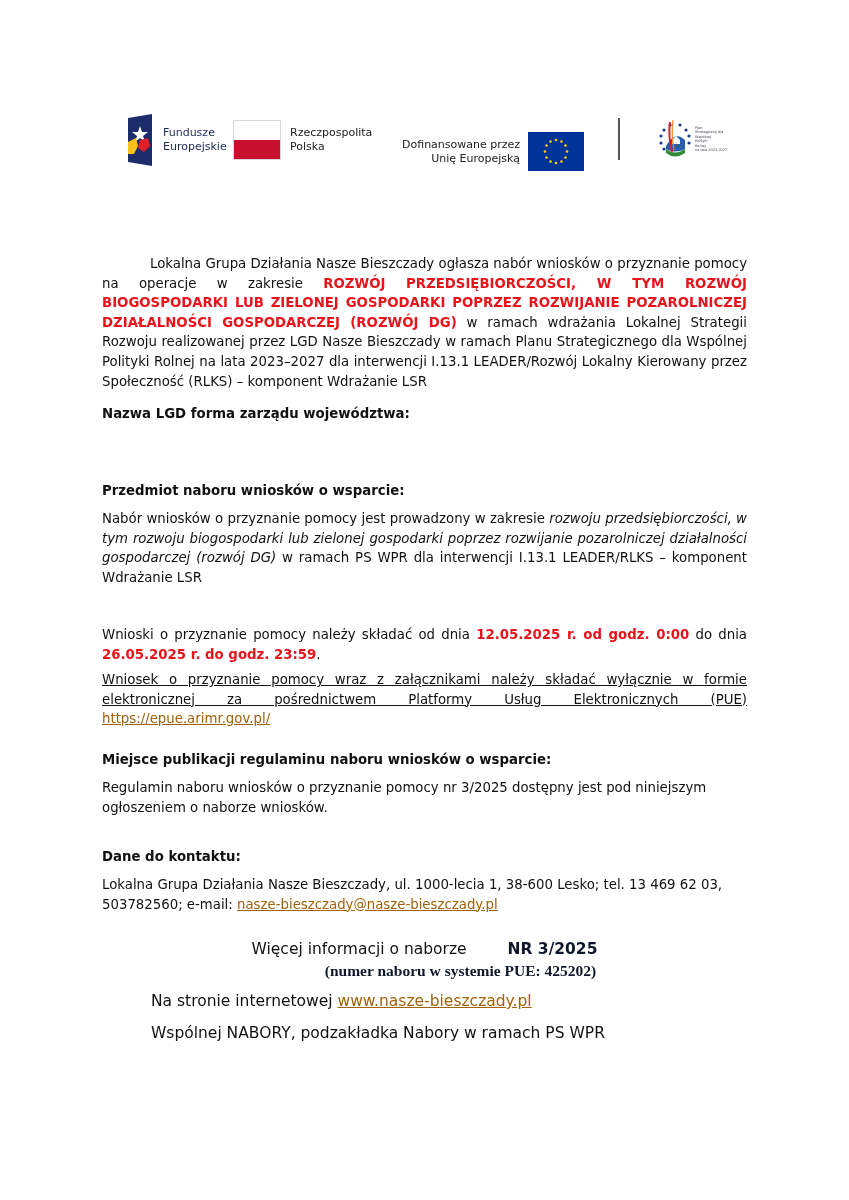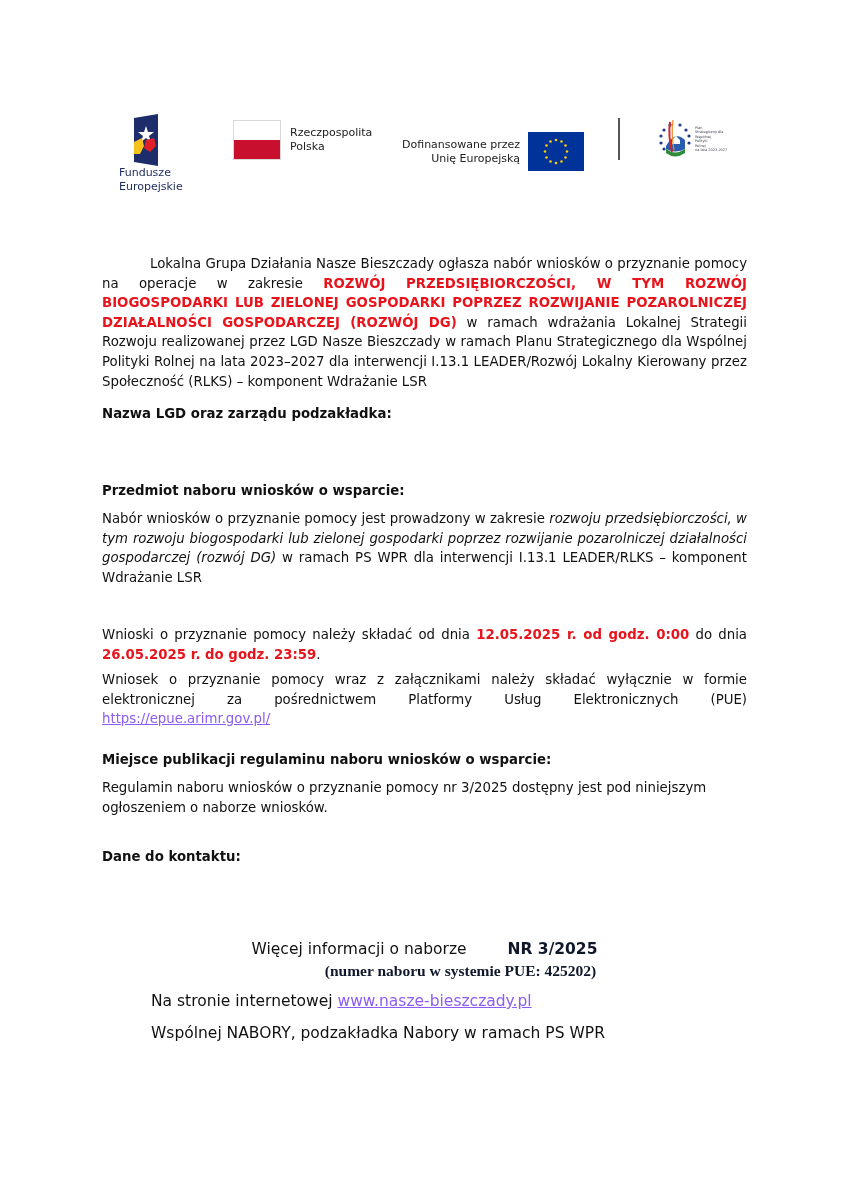--- a/index.html
+++ b/index.html
@@ -8,21 +8,21 @@
       position: relative;
       font-family: "DejaVu Sans", "Liberation Sans", sans-serif;
       color: #111111;
       overflow: hidden;
     }
     .page { position: absolute; left: 0; top: 0; width: 849px; height: 1200px; }
 
     
     .logos { position: absolute; top: 112px; left: 110px; width: 650px; height: 56px; }
     .logo { position: absolute; display: flex; align-items: center; }
-    .fe { left: 0; top: 2px; flex-direction: column; }
+    .fe { left: 16px; top: 2px; }
     .fe-mark { width: 28px; height: 52px; position: relative; }
     .fe-text { margin-left: 9px; font-size: 11px; line-height: 14px; color: #1c2c5b; }
     .pl { left: 123px; top: 8px; }
     .pl-flag { width: 48px; height: 40px; border: 1px solid #d8d8d8; display: flex; flex-direction: column; }
     .pl-flag .w { flex: 1; background: #ffffff; }
     .pl-flag .r { flex: 1; background: #c8102e; }
     .pl-text { margin-left: 9px; font-size: 11px; line-height: 14px; color: #222; }
     .eu { left: 292px; top: 8px; margin-top: 12px; }
     .eu-text { font-size: 11px; line-height: 14px; color: #222; text-align: right; margin-right: 8px; }
     .eu-flag { width: 56px; height: 39px; background: #003399; }
@@ -30,23 +30,23 @@
     .ks { left: 548px; top: 4px; }
     .ks-text { margin-left: 3px; font-size: 3.5px; line-height: 4.5px; color: #445; }
 
     
     .txt {
       position: absolute; left: 102px; width: 645px;
       font-size: 13.3px; line-height: 19.6px; text-align: justify;
     }
     .txt .red { color: #e8141c; font-weight: bold; }
     .txt .it { font-style: italic; }
-    .txt a, .link { color: #8b5cf6; text-decoration: underline; }
+    .txt a, .link { color: #a16207; text-decoration: underline; }
     .h { font-weight: bold; }
-    .justify-last { text-align-last: justify; }
+    .justify-last { text-align-last: justify; text-decoration: underline; }
     .center-blue { color: #0f172a; font-weight: bold; margin-left: 36px; }
   </style>
 </head>
 <body>
 
 <div class="page">
 
   <div class="logos">
     <div class="logo fe">
       <svg class="fe-mark" width="28" height="52" viewBox="0 0 28 52">
@@ -123,32 +123,33 @@
         <div>Wspólnej</div>
         <div>Polityki</div>
         <div>Rolnej</div>
         <div>na lata 2023-2027</div>
       </div>
     </div>
   </div>
 
   <p class="txt" style="top:254px; text-indent:48px;"><span>Lokalna Grupa Działania Nasze Bieszczady ogłasza nabór wniosków o przyznanie pomocy na operacje w zakresie</span> <span class="red">ROZWÓJ PRZEDSIĘBIORCZOŚCI, W TYM ROZWÓJ BIOGOSPODARKI LUB ZIELONEJ GOSPODARKI POPRZEZ ROZWIJANIE POZAROLNICZEJ DZIAŁALNOŚCI GOSPODARCZEJ (ROZWÓJ DG)</span> <span>w ramach wdrażania Lokalnej Strategii Rozwoju realizowanej przez LGD Nasze Bieszczady w ramach Planu Strategicznego dla Wspólnej Polityki Rolnej na lata 2023–2027 dla interwencji I.13.1 LEADER/Rozwój Lokalny Kierowany przez Społeczność (RLKS) – komponent Wdrażanie LSR</span></p>
 
-  <div class="txt h" style="top:404px;">Nazwa LGD oraz zarządu podzakładka:</div>
+  <div class="txt h" style="top:404px;">Nazwa LGD forma zarządu województwa:</div>
 
   <div class="txt h" style="top:481px;">Przedmiot naboru wniosków o wsparcie:</div>
   <p class="txt" style="top:509px;"><span>Nabór wniosków o przyznanie pomocy jest prowadzony w zakresie</span> <span class="it">rozwoju przedsiębiorczości, w tym rozwoju biogospodarki lub zielonej gospodarki poprzez rozwijanie pozarolniczej działalności gospodarczej (rozwój DG)</span> <span>w ramach PS WPR dla interwencji I.13.1 LEADER/RLKS – komponent Wdrażanie LSR</span></p>
 
   <p class="txt" style="top:625px;"><span>Wnioski o przyznanie pomocy należy składać od dnia</span> <span class="red">12.05.2025 r. od godz. 0:00</span> <span>do dnia</span> <span class="red">26.05.2025 r. do godz. 23:59</span><span>.</span></p>
   <p class="txt" style="top:670px;"><span class="justify-last" style="display:block;">Wniosek o przyznanie pomocy wraz z załącznikami należy składać wyłącznie w formie elektronicznej za pośrednictwem Platformy Usług Elektronicznych (PUE)</span><a>https://epue.arimr.gov.pl/</a></p>
 
   <div class="txt h" style="top:750px;">Miejsce publikacji regulaminu naboru wniosków o wsparcie:</div>
   <p class="txt" style="top:778px; text-align:left;">Regulamin naboru wniosków o przyznanie pomocy nr 3/2025 dostępny jest pod niniejszym ogłoszeniem o naborze wniosków.</p>
 
   <div class="txt h" style="top:847px;">Dane do kontaktu:</div>
+  <p class="txt" style="top:875px; text-align:left;"><span>Lokalna Grupa Działania Nasze Bieszczady, ul. 1000-lecia 1, 38-600 Lesko; tel. 13 469 62 03, 503782560; e-mail:</span> <a>nasze-bieszczady@nasze-bieszczady.pl</a></p>
 
   <div class="txt" style="top:938px; text-align:center; font-size:15.5px; line-height:22px; left:102px; width:645px;"><span>Więcej informacji o naborze</span> <span class="center-blue">NR 3/2025</span></div>
   <div class="txt center-blue" style="top:960px; text-align:center; font-size:15.5px; line-height:22px; left:102px; width:645px;font-family:Liberation Serif, serif;">(numer naboru w systemie PUE: 425202)</div>
 
   <div class="txt" style="top:990px; left:151px; width:600px; font-size:15.5px; line-height:22px; text-align:left;"><span>Na stronie internetowej</span> <a>www.nasze-bieszczady.pl</a></div>
   <div class="txt" style="top:1022px; left:151px; width:600px; font-size:15.5px; line-height:22px; text-align:left;">Wspólnej NABORY, podzakładka Nabory w ramach PS WPR</div>
 
 </div>
 
 </body></html>

